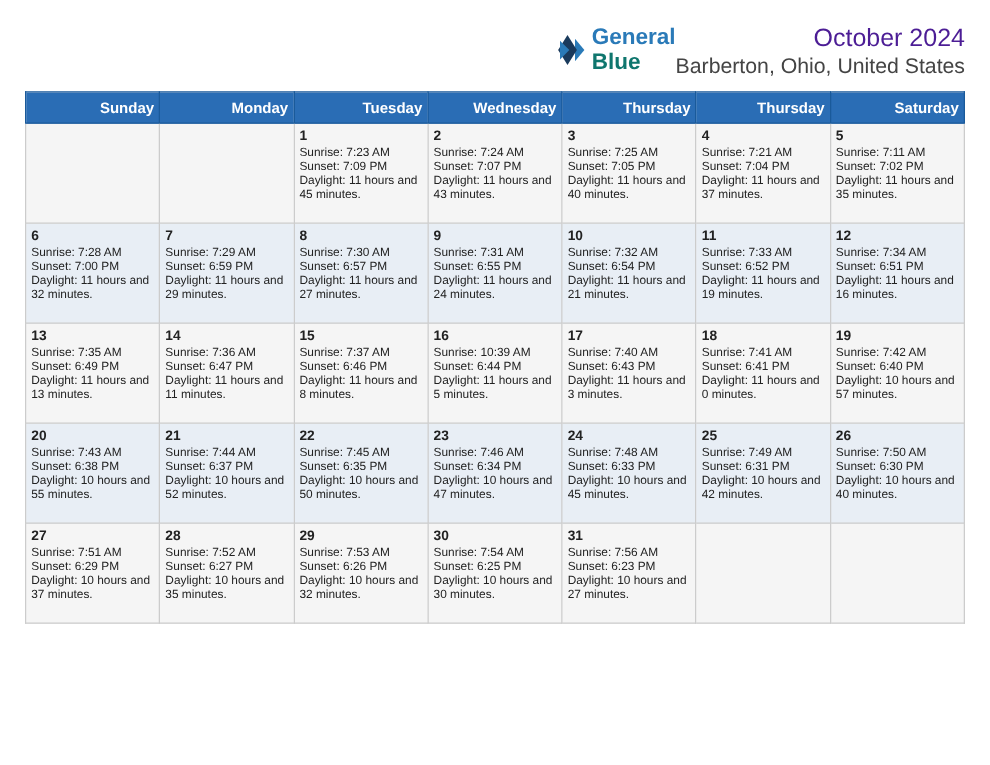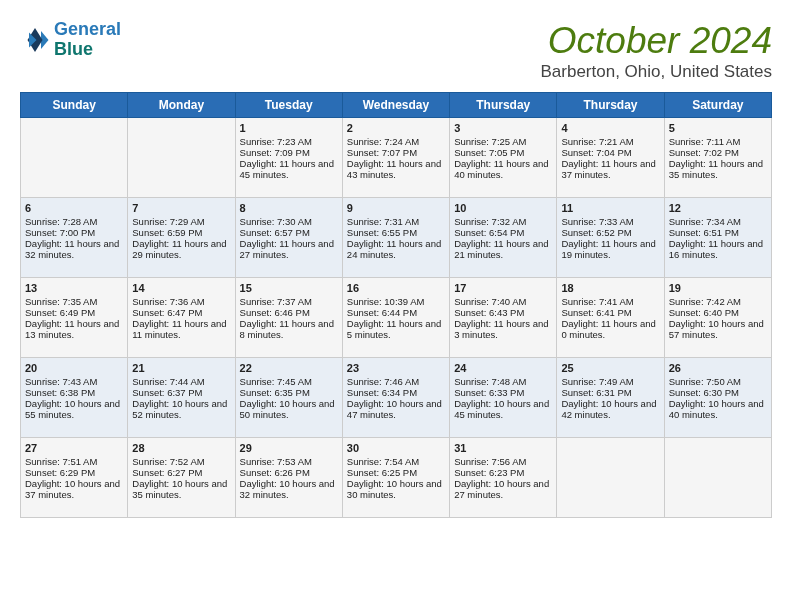--- a/index.html
+++ b/index.html
@@ -8,21 +8,21 @@
       background: #fff;
       width: 792px;
       min-height: 612px;
     }
     .page {
       width: 792px;
       padding: 20px 20px 10px 20px;
     }
     .header {
       display: flex;
-      justify-content: space-between;
+      justify-content: flex-end;
       align-items: flex-start;
       margin-bottom: 10px;
     }
     .logo {
       display: flex;
       align-items: center;
     }
     .logo-text {
       font-size: 18px;
       font-weight: bold;
@@ -34,41 +34,40 @@
     }
     .logo-icon {
       width: 30px;
       height: 30px;
       margin-right: 4px;
     }
     .title-block {
       text-align: right;
     }
     .month-title {
-      font-size: 37px;
+      font-size: 20px;
       font-weight: normal;
-      color: #4d7c0f;
-      font-style: italic;
+      color: #4c1d95;
     }
     .location {
       font-size: 17px;
       color: #444;
     }
     table {
       width: 100%;
       border-collapse: collapse;
       table-layout: fixed;
     }
     thead tr th {
       background-color: #2a6db5;
       color: #fff;
       font-size: 12px;
       font-weight: bold;
       padding: 5px 4px;
-      text-align: center;
+      text-align: right;
       border: 1px solid #1a5a9a;
     }
     tbody tr {
       border-bottom: 1px solid #ccc;
     }
     tbody tr:nth-child(odd) {
       background-color: #f5f5f5;
     }
     tbody tr:nth-child(even) {
       background-color: #e8eef5;

